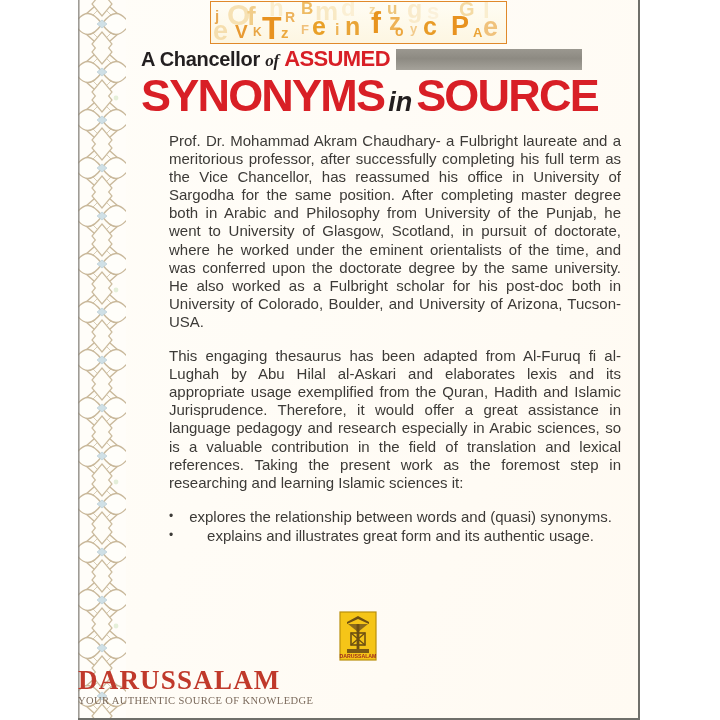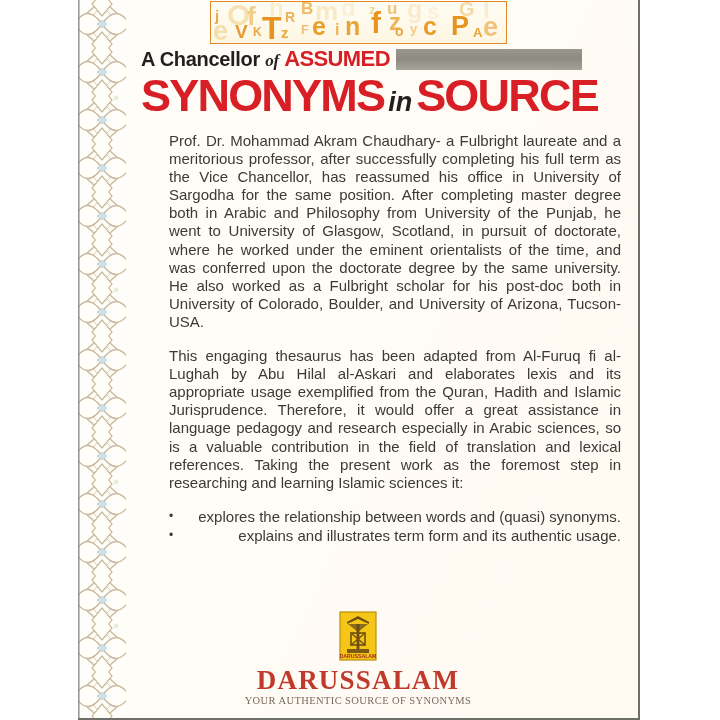--- a/index.html
+++ b/index.html
@@ -132,39 +132,39 @@
   #copy p { margin: 0 0 16px 0; }
   #copy p.tight { margin-bottom: 0; }
   #copy ul {
     list-style: none;
     margin: 0 0 16px 0;
     padding: 0;
   }
   #copy ul li {
     position: relative;
     padding-left: 11px;
-    text-align: right;
+    text-align: center;
     margin: 0 0 1px 0;
   }
   #copy ul li::before {
     content: "\2022";
     position: absolute;
     left: 0;
     top: -1px;
     font-size: 12px;
     color: #3c3a37;
   }
 
   
   #footer {
     position: absolute;
     left: 0;
     right: 0;
     bottom: 12px;
-    text-align: center;
+    text-align: left;
   }
   #publisher-logo {
     width: 38px;
     height: 50px;
     margin: 0 auto 6px auto;
     display: block;
   }
   #publisher-name {
     font-family: "Liberation Serif", serif;
     font-weight: bold;
@@ -259,32 +259,32 @@
     <div id="title-line-2">
       <span class="big">SYNONYMS</span><span class="in">in</span><span class="big">SOURCE</span>
     </div>
   </div>
 
   <div id="copy">
     <p>Prof. Dr. Mohammad Akram Chaudhary- a Fulbright laureate and a meritorious professor, after successfully completing his full term as the Vice Chancellor, has reassumed his office in University of Sargodha for the same position. After completing master degree both in Arabic and Philosophy from University of the Punjab, he went to University of Glasgow, Scotland, in pursuit of doctorate, where he worked under the eminent orientalists of the time, and was conferred upon the doctorate degree by the same university. He also worked as a Fulbright scholar for his post-doc both in University of Colorado, Boulder, and University of Arizona, Tucson- USA.</p>
     <p>This engaging thesaurus has been adapted from Al-Furuq fi al-Lughah by Abu Hilal al-Askari and elaborates lexis and its appropriate usage exemplified from the Quran, Hadith and Islamic Jurisprudence. Therefore, it would offer a great assistance in language pedagogy and research especially in Arabic sciences, so is a valuable contribution in the field of translation and lexical references. Taking the present work as the foremost step in researching and learning Islamic sciences it:</p>
     <ul>
       <li>explores the relationship between words and (quasi) synonyms.</li>
-      <li>explains and illustrates term form and its authentic usage.</li>
+      <li>explains and illustrates great form and its authentic usage.</li>
     </ul>
   </div>
 
   <div id="footer">
     <svg id="publisher-logo" viewBox="0 0 38 50" xmlns="http://www.w3.org/2000/svg">
       <rect x="1" y="1" width="36" height="48" fill="#f5c518" stroke="#b98f0c" stroke-width="1.2"></rect>
       <path d="M19 5 L30 11 L30 13 L19 8 L8 13 L8 11 Z" fill="#6d4f12"></path>
       <path d="M9 13 L29 13 L19 21 Z" fill="#8a6a1c"></path>
       <rect x="17.6" y="13" width="2.8" height="26" fill="#6d4f12"></rect>
       <rect x="12" y="22" width="14" height="12" fill="none" stroke="#6d4f12" stroke-width="1.6"></rect>
       <path d="M12 22 L26 34 M26 22 L12 34" stroke="#6d4f12" stroke-width="1.3" fill="none"></path>
       <rect x="8" y="38" width="22" height="4" fill="#7a5a15"></rect>
       <text x="19" y="47" font-family="'Liberation Sans', sans-serif" font-size="5.2" font-weight="bold" fill="#9c2b1e" text-anchor="middle">DARUSSALAM</text>
     </svg>
     <div id="publisher-name">DARUSSALAM</div>
-    <div id="publisher-tagline">YOUR AUTHENTIC SOURCE OF SYNONYMS</div>
+    <div id="publisher-tagline">YOUR AUTHENTIC SOURCE OF KNOWLEDGE</div>
   </div>
 
 </div>
 
 </body></html>

